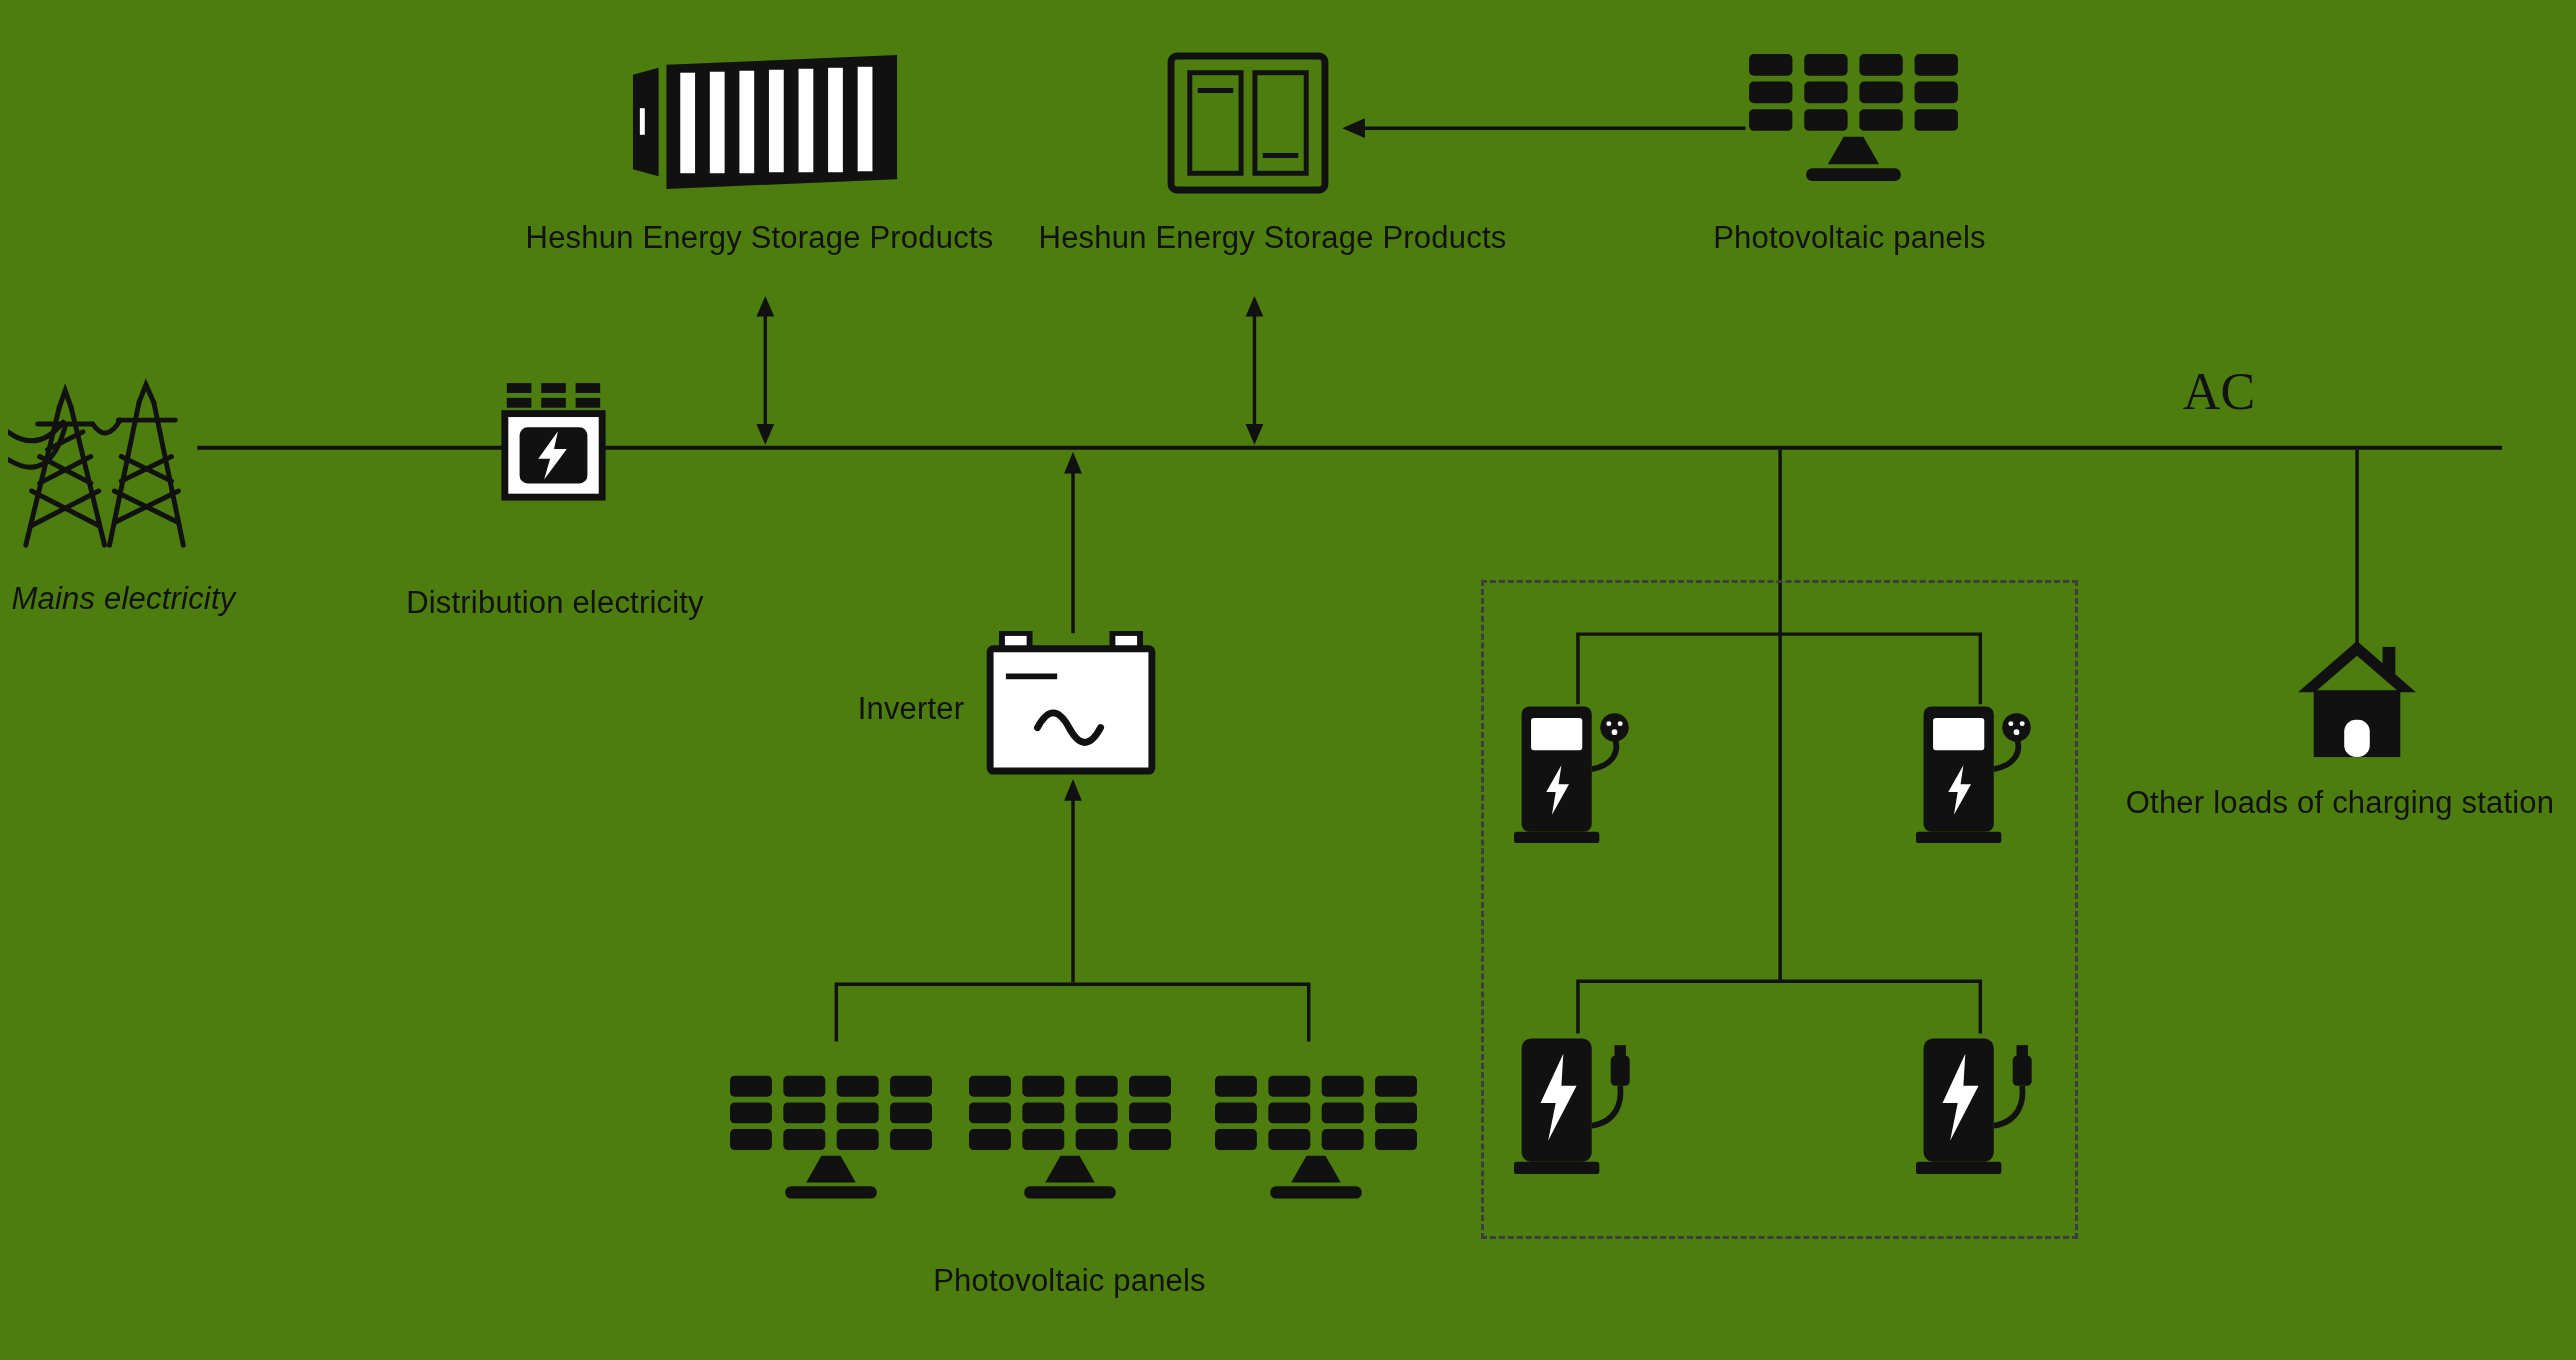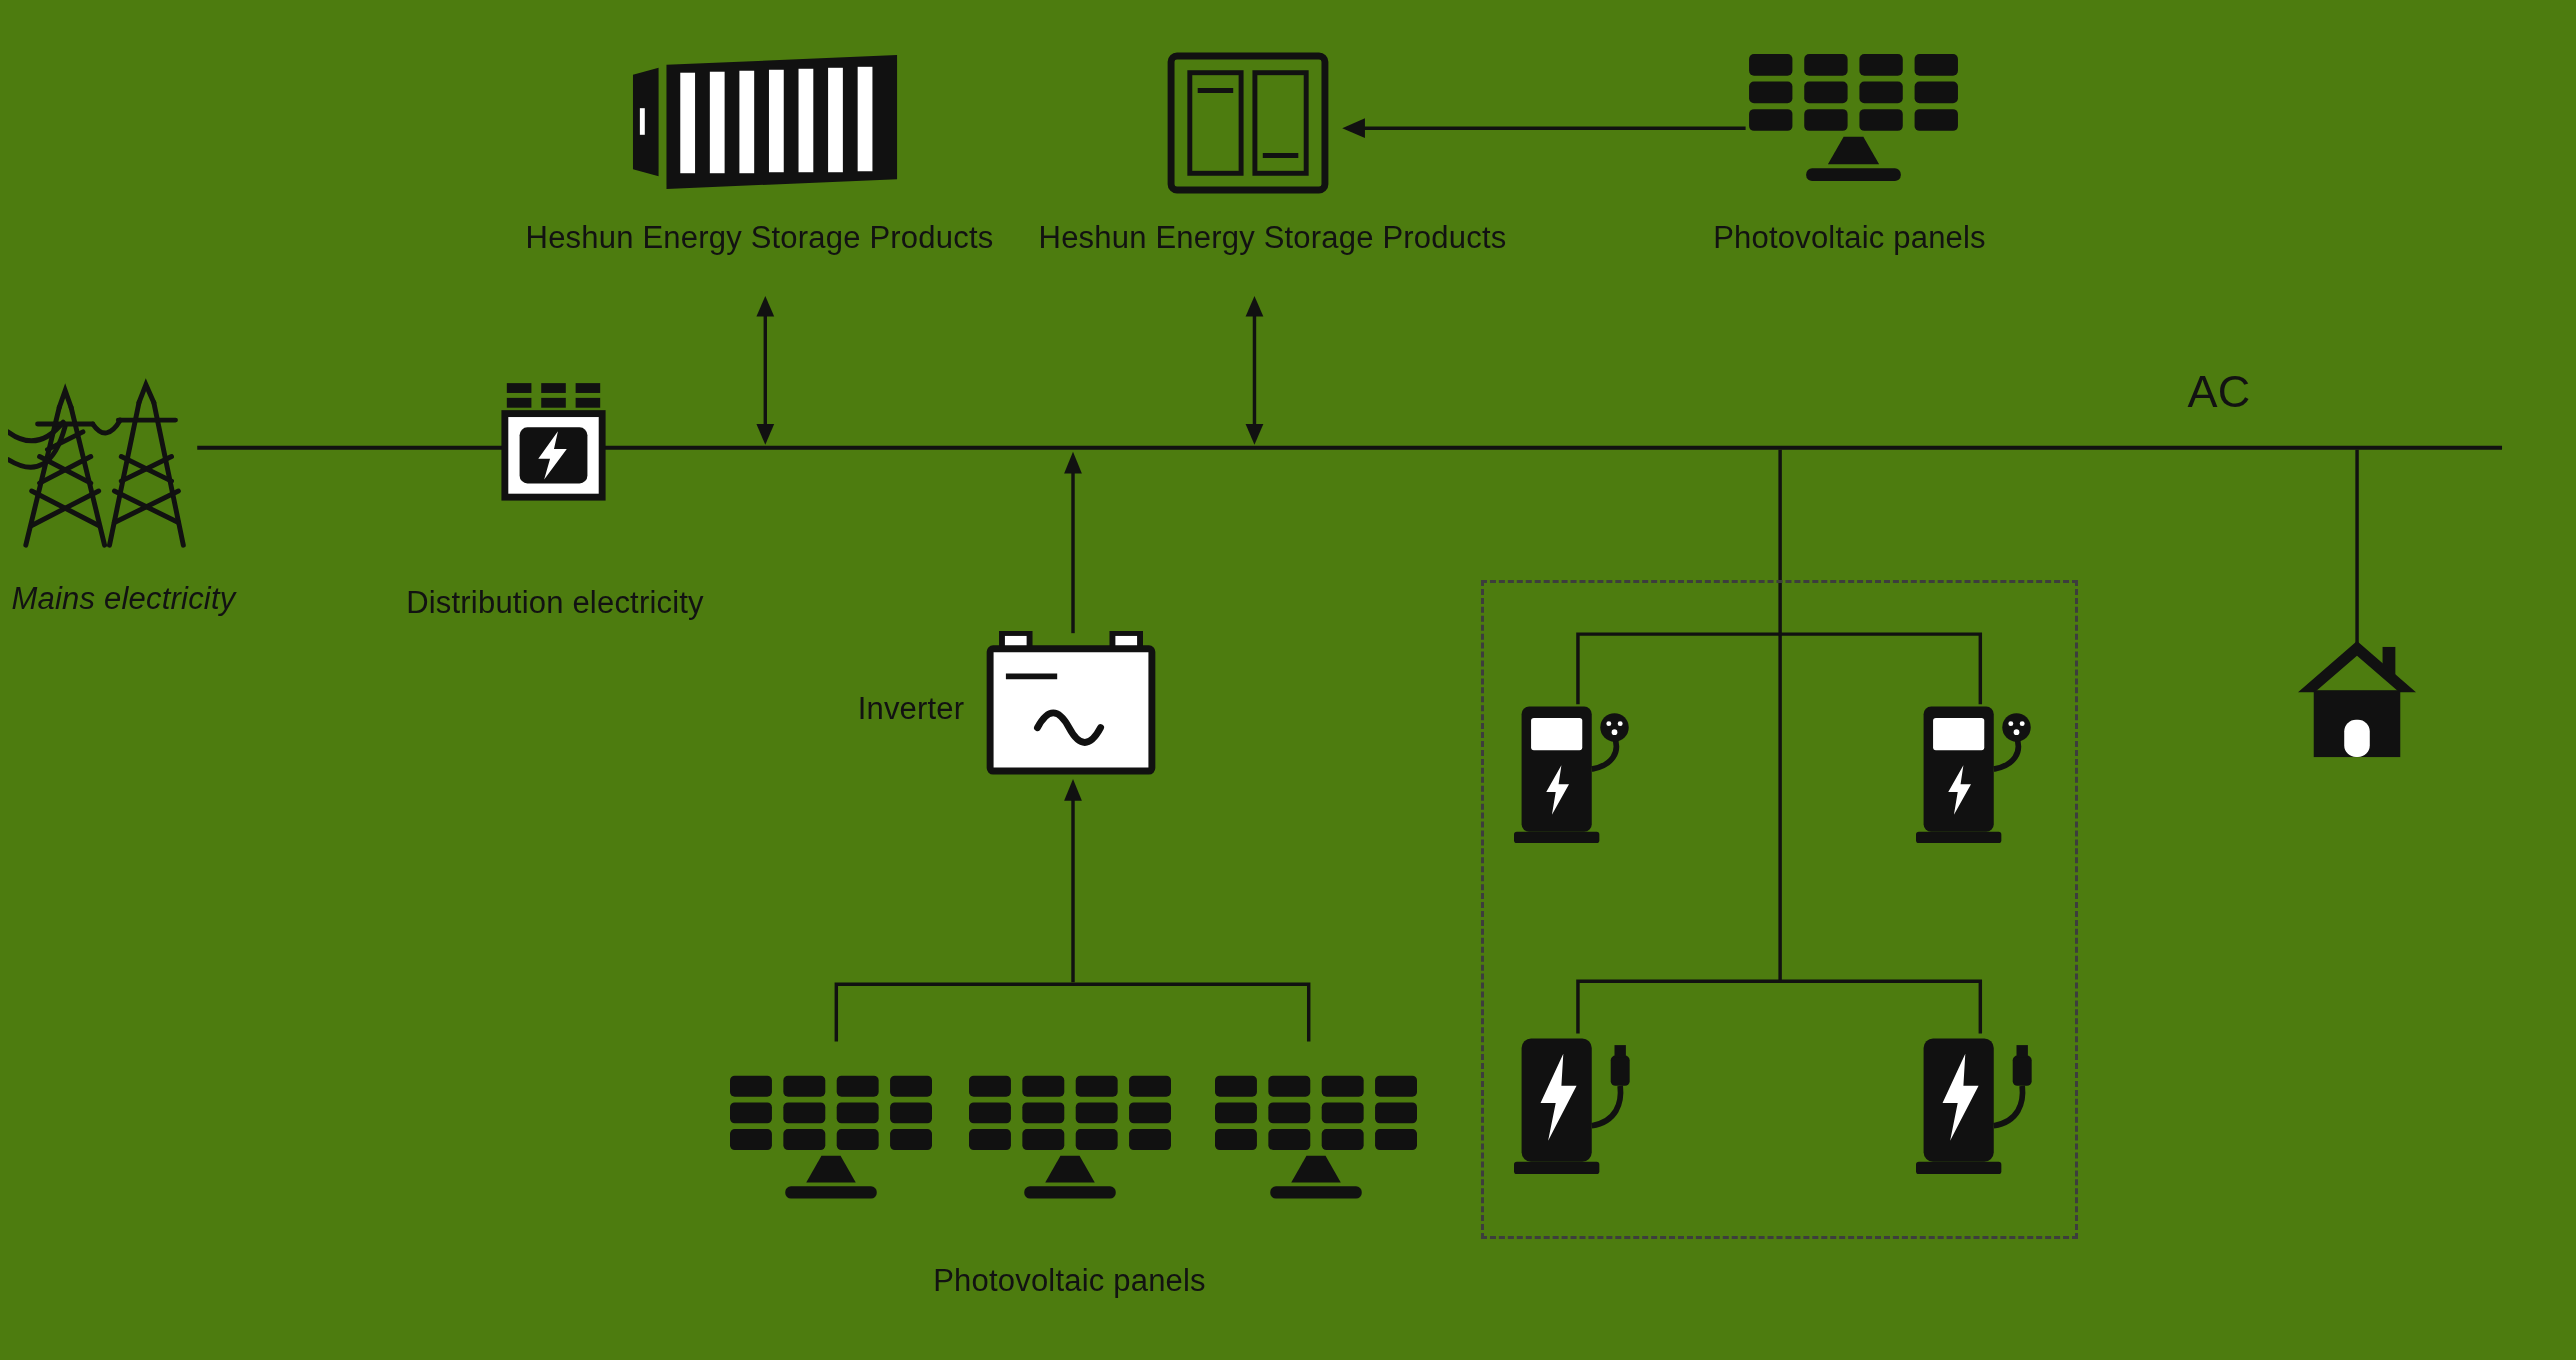--- a/index.html
+++ b/index.html
@@ -7,21 +7,21 @@
     position:relative;width:2576px;height:1361px;background:#4d7c0f;
     font-family:"Liberation Sans",sans-serif;color:#121212;overflow:hidden;
   }
   .wires{position:absolute;left:0;top:0;width:2576px;height:1361px;}
   .icon{position:absolute;}
   .icon svg{display:block;width:100%;height:100%;}
   .label{
     position:absolute;text-align:center;font-size:31px;line-height:37px;
     color:#121212;letter-spacing:0.2px;white-space:nowrap;
   }
-  .ac-label{font-size:45px;line-height:49px;}
+  .ac-label{font-size:52px;line-height:49px;font-family:Liberation Serif, serif;}
   .dashed-box{
     position:absolute;left:1481px;top:580px;width:597px;height:659px;
     border:3px dashed #3d3d3d;box-sizing:border-box;background:transparent;
   }
   .ink{fill:#111111;}
   .paper{fill:#ffffff;}
   .stroke{stroke:#111111;fill:none;}
 </style>
 </head>
 <body>
@@ -283,15 +283,16 @@
   </div>
 
   <div class="icon" style="left:2298px;top:641px;width:118px;height:123px;">
     <svg viewBox="0 0 120 125">
       <rect x="86" y="6" width="13" height="30" class="ink"></rect>
       <path d="M60 0 L120 52 L103 52 L60 15 L17 52 L0 52 Z" class="ink"></path>
       <rect x="16" y="50" width="88" height="68" class="ink"></rect>
       <rect x="47" y="80" width="26" height="38" rx="12" fill="#fff"></rect>
     </svg>
   </div>
+  <div class="label" style="left:2106px;top:784px;width:468px;">Other loads of charging station</div>
 
 </div>
 
 
 </body></html>

